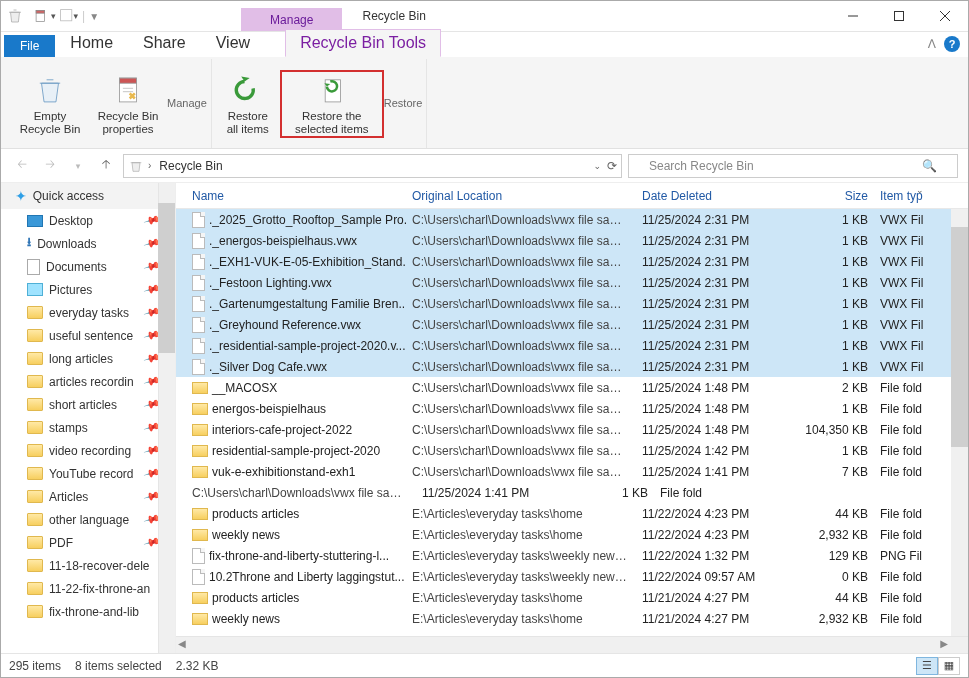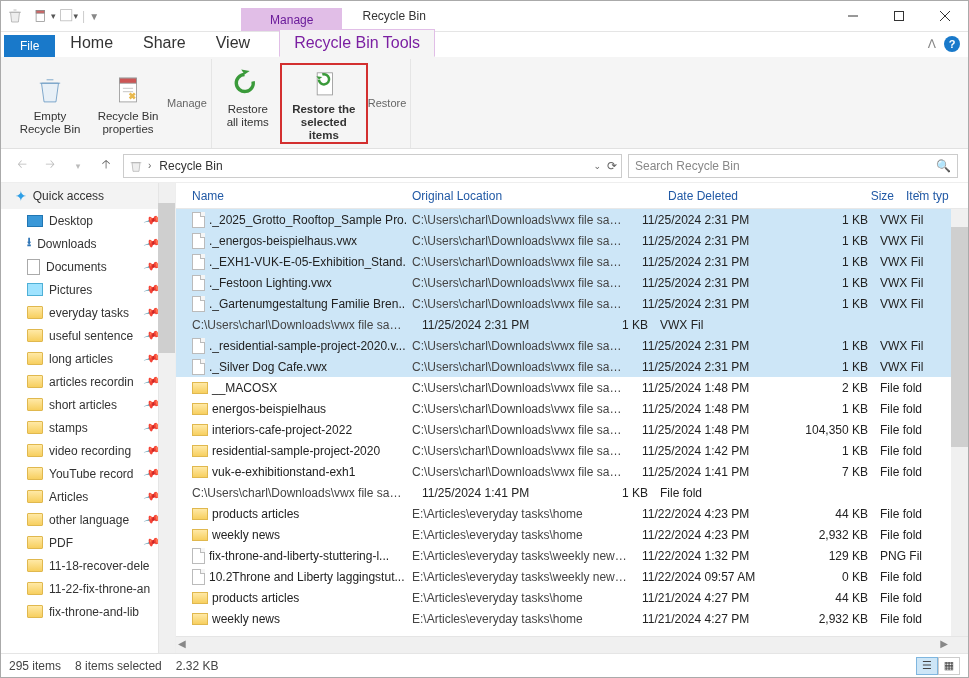--- a/index.html
+++ b/index.html
@@ -26,31 +26,31 @@
 .help-icon { width: 16px; height: 16px; border-radius: 50%; background: #1979ca; color: #fff; display: flex; align-items: center; justify-content: center; font-size: 11px; font-weight: bold; }
 
 
 .ribbon { background: #f5f5f5; height: 92px; border-bottom: 1px solid #e1e1e1; display: flex; padding: 2px 6px 0 6px; }
 .ribbon-group { display: flex; flex-direction: row; align-items: center; padding: 0 4px; border-right: 1px solid #e5e5e5; }
 .ribbon-group-buttons { display: flex; flex: 1; }
 .ribbon-btn { display: flex; flex-direction: column; align-items: center; justify-content: flex-start; padding: 2px 6px; min-width: 60px; text-align: center; }
 .ribbon-btn .icon-large { width: 36px; height: 36px; display: flex; align-items: center; justify-content: center; margin-bottom: 2px; }
 .ribbon-btn .lbl { font-size: 11.5px; line-height: 13px; color: #333; }
 .ribbon-group-label { font-size: 11px; color: #666; padding: 2px 0 4px 0; }
-.ribbon-btn.highlight { border: 2px solid #d32f2f; padding: 0 4px; font-weight: bold; }
+.ribbon-btn.highlight { border: 2px solid #d32f2f; padding: 0 12px; }
 
 
 .addr-row { height: 34px; display: flex; align-items: center; padding: 4px 10px; gap: 6px; border-bottom: 1px solid #eee; }
 .nav-arrow { width: 22px; height: 22px; display: flex; align-items: center; justify-content: center; color: #bbb; }
 .nav-arrow.enabled { color: #555; }
 .addr-box { flex: 1; height: 24px; border: 1px solid #ccc; display: flex; align-items: center; padding: 0 4px; gap: 4px; }
 .breadcrumb-sep { color: #666; font-size: 10px; }
 .crumb { font-size: 12px; color: #333; padding: 0 4px; }
 .addr-right { margin-left: auto; display: flex; align-items: center; gap: 6px; color: #666; }
-.search-box { width: 330px; height: 24px; border: 1px solid #ccc; display: flex; align-items: center; padding: 0 6px; color: #888; }
+.search-box { width: 330px; height: 24px; border: 1px solid #ccc; display: flex; align-items: center; padding: 0 20px; color: #888; }
 .search-box .sicon { margin-left: auto; color: #888; }
 
 
 .body-split { display: flex; height: calc(678px - 31px - 25px - 92px - 34px - 24px - 2px); }
 .nav-pane { width: 175px; border-right: 1px solid #eee; overflow-y: auto; background: #fff; position: relative; }
 .nav-section-head { display: flex; align-items: center; gap: 6px; padding: 5px 6px 5px 14px; background: #f3f3f3; font-size: 12px; color: #333; }
 .nav-item { display: flex; align-items: center; gap: 6px; padding: 3px 6px 3px 26px; font-size: 12px; color: #333; position: relative; height: 23px; }
 .pin { position: absolute; right: 16px; color: #999; font-size: 11px; transform: rotate(30deg); }
 .folder-icon { width: 16px; height: 13px; background: linear-gradient(#ffe9a6,#f7cf5f); border: 1px solid #e0b84e; border-radius: 1px; }
 .star-icon { color: #2e9fe6; font-size: 14px; }
@@ -59,21 +59,21 @@
 .doc-glyph { width: 13px; height: 16px; background: #fff; border: 1px solid #aaa; position: relative; }
 .pic-glyph { width: 16px; height: 13px; background: #9fe3ff; border: 1px solid #4fb0d6; }
 .nav-scrollbar { position: absolute; right: 0; top: 0; width: 17px; height: 100%; background: #f0f0f0; border-left: 1px solid #e5e5e5; }
 .nav-thumb { position: absolute; right: 0; top: 20px; width: 17px; height: 150px; background: #cfcfcf; }
 
 .content-pane { flex: 1; display: flex; flex-direction: column; overflow: hidden; }
 .col-headers { display: flex; border-bottom: 1px solid #e8e8e8; height: 26px; align-items: center; color: #2159a5; font-size: 12px; padding-left: 10px; position: relative; }
 .col { padding: 0 6px; }
 .col.name { width: 220px; }
 .col.loc { width: 230px; }
-.col.date { width: 160px; margin-left: 26px; }
+.col.date { width: 160px; }
 .col.size { width: 78px; text-align: right; }
 .col.type { width: 60px; }
 .rows { overflow: hidden; }
 .row { display: flex; align-items: center; height: 21px; font-size: 12px; color: #222; padding-left: 10px; }
 .row.sel { background: #cde6f7; }
 .row .c { padding: 0 6px; white-space: nowrap; overflow: hidden; text-overflow: ellipsis; }
 .row .c.name { width: 220px; display: flex; align-items: center; gap: 4px; }
 .row .c.loc { width: 230px; color: #444; }
 .row .c.date { width: 160px; }
 .row .c.size { width: 78px; text-align: right; }
@@ -143,21 +143,21 @@
         </svg>
       </div>
   </div>
 </div>
 
 <div class="tabs-row">
   <div class="file-tab">File</div>
   <div class="name-tab">Home</div>
   <div class="name-tab">Share</div>
   <div class="name-tab">View</div>
-  <div class="name-tab active-context" style="margin-left:14px">Recycle Bin Tools</div>
+  <div class="name-tab active-context" style="margin-left:20px">Recycle Bin Tools</div>
   <div class="ribbon-min">
     <span style="font-size:12px;color:#888">ᐱ</span>
     <div class="help-icon">?</div>
   </div>
 </div>
 
 <div class="ribbon">
   <div class="ribbon-group">
     <div class="ribbon-group-buttons">
       <div class="ribbon-btn">
@@ -388,20 +388,24 @@
             <div class="c name">
               <span class="file-doc-icon"></span>
               <span>._Gartenumgestaltung Familie Bren...</span>
             </div>
             <div class="c loc">C:\Users\charl\Downloads\vwx file samp...</div>
             <div class="c date">11/25/2024 2:31 PM</div>
             <div class="c size">1 KB</div>
             <div class="c type">VWX Fil</div>
           </div>
           <div class="row sel">
+            <div class="c name">
+              <span class="file-doc-icon"></span>
+              <span>._Greyhound Reference.vwx</span>
+            </div>
             <div class="c loc">C:\Users\charl\Downloads\vwx file samp...</div>
             <div class="c date">11/25/2024 2:31 PM</div>
             <div class="c size">1 KB</div>
             <div class="c type">VWX Fil</div>
           </div>
           <div class="row sel">
             <div class="c name">
               <span class="file-doc-icon"></span>
               <span>._residential-sample-project-2020.v...</span>
             </div>

